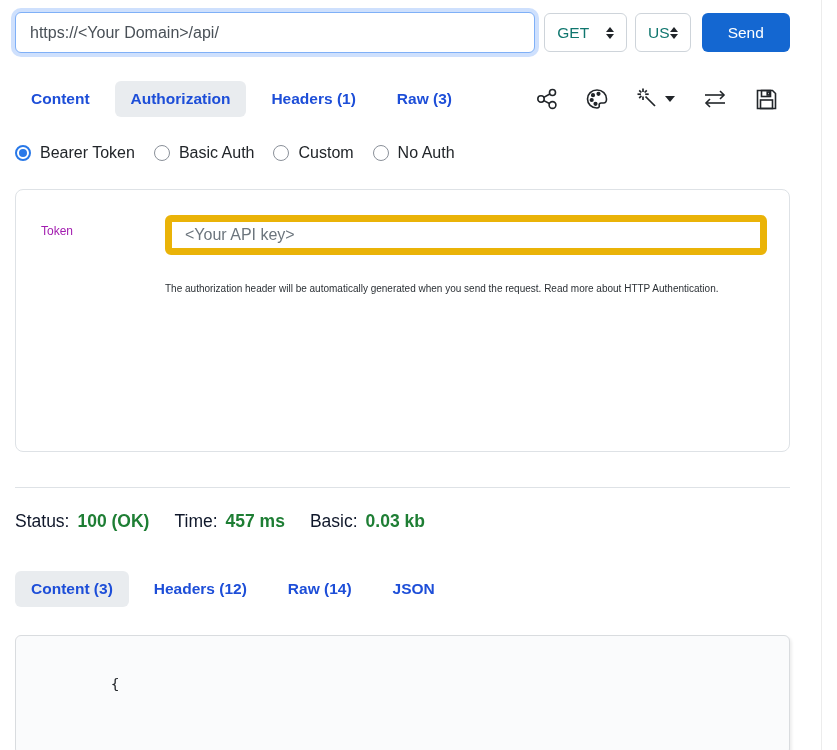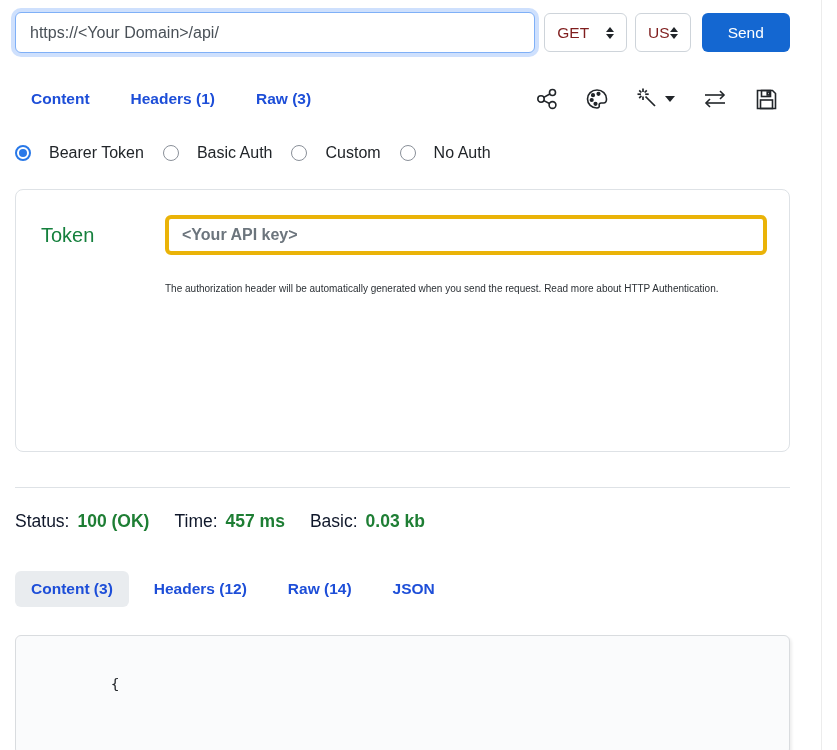--- a/index.html
+++ b/index.html
@@ -13,21 +13,21 @@
   
   .url-row { display: flex; align-items: center; margin-top: 12px; }
   .url-input { width: 584px; height: 41px; border: 1px solid #7fb0f7; border-radius: 6px;
     box-shadow: 0 0 0 4px rgba(60,130,246,0.25); outline: none; padding: 8px 14px;
     font-size: 16px; color: #495057; font-family: "Liberation Sans", sans-serif; }
   .select-box { display: flex; align-items: center; justify-content: space-between;
     height: 39px; border: 1px solid #ced4da; border-radius: 6px; background: #fff;
     padding: 0 12px; cursor: pointer; }
   .select-method { width: 90px; margin-left: 9px; }
   .select-region { width: 57px; margin-left: 8px; }
-  .select-box .sel-label { font-size: 15.5px; color: #7f1d1d; }
+  .select-box .sel-label { font-size: 15.5px; color: #0f766e; }
   .updown { display: flex; flex-direction: column; align-items: center; gap: 2px; }
   .tri-up { width: 0; height: 0; border-left: 4px solid transparent;
     border-right: 4px solid transparent; border-bottom: 5px solid #212529; }
   .tri-down { width: 0; height: 0; border-left: 4px solid transparent;
     border-right: 4px solid transparent; border-top: 5px solid #212529; }
   .send-btn { margin-left: 11px; width: 100px; height: 39px; background: #1467d1;
     color: #fff; border: none; border-radius: 6px; font-size: 15.5px; cursor: pointer;
     font-family: "Liberation Sans", sans-serif; }
 
   
@@ -39,38 +39,38 @@
   .tab.active { background: #e9ecef; }
   .toolbar { display: flex; align-items: center; gap: 27px; padding-right: 12px; }
   .tool-btn { background: none; border: none; cursor: pointer; display: flex;
     align-items: center; padding: 0; }
   .tool-btn svg { display: block; }
   .caret-down { width: 0; height: 0; border-left: 5px solid transparent;
     border-right: 5px solid transparent; border-top: 6px solid #212529; margin-left: 5px; }
 
   
   .radio-row { display: flex; align-items: center; margin-top: 27px; gap: 19px; }
-  .radio-item { display: flex; align-items: center; gap: 18px; cursor: pointer; }
+  .radio-item { display: flex; align-items: center; gap: 9px; cursor: pointer; }
   .radio-circle { width: 16px; height: 16px; border-radius: 50%; border: 1px solid #8a9099;
     background: #fff; position: relative; flex: none; }
   .radio-circle.checked { border: 2px solid #2878e8; }
   .radio-circle.checked::after { content: ""; position: absolute; left: 2px; top: 2px;
     width: 8px; height: 8px; border-radius: 50%; background: #2878e8; }
   .radio-label { font-size: 16px; color: #212529; }
 
   
   .card { margin-top: 27px; height: 263px; border: 1px solid #dee2e6; border-radius: 8px;
     padding: 25px 22px 0 25px; background: #fff; }
   .card-row { display: flex; }
-  .token-label { width: 124px; flex: none; font-size: 20px; color: #15803d;
+  .token-label { width: 124px; flex: none; font-size: 12px; color: #a21caf;
     padding-top: 9px; }
   .token-col { flex: 1; }
-  .token-input { width: 100%; height: 40px; border: 4px solid #eab308; border-radius: 6px;
+  .token-input { width: 100%; height: 40px; border: 7px solid #eab308; border-radius: 6px;
     padding: 0 13px; font-size: 16px; color: #495057; outline: none;
-    font-family: "Liberation Sans", sans-serif; font-weight: bold; }
+    font-family: "Liberation Sans", sans-serif; }
   .token-input::placeholder { color: #6c757d; opacity: 1; }
   .token-help { margin-top: 21px; font-size: 10px; color: #2b3035; line-height: 25px;
     max-width: 595px; }
 
   
   .divider { margin-top: 35px; height: 1px; background: #dee2e6; border: none; }
 
   
   .status-row { display: flex; align-items: center; margin-top: 23px; font-size: 17.5px; }
   .status-label { color: #0f172a; margin-right: 8px; }
@@ -113,20 +113,21 @@
           <span class="tri-up"></span>
             <span class="tri-down"></span>
         </span>
       </div>
       <button class="send-btn">Send</button>
     </div>
 
     <div class="tabs-row">
       <div class="tabs">
         <div class="tab">Content</div>
+        <div class="tab active">Authorization</div>
         <div class="tab">Headers (1)</div>
         <div class="tab">Raw (3)</div>
       </div>
       <div class="toolbar">
         <button class="tool-btn">
           <svg width="22" height="22" viewBox="0 0 22 22" fill="none" stroke="#212529" stroke-width="1.6">
             <circle cx="5" cy="11" r="3.2"></circle>
             <circle cx="16.5" cy="4.5" r="3"></circle>
             <circle cx="16.5" cy="17" r="3.4"></circle>
             <line x1="7.8" y1="9.4" x2="13.8" y2="6"></line>

